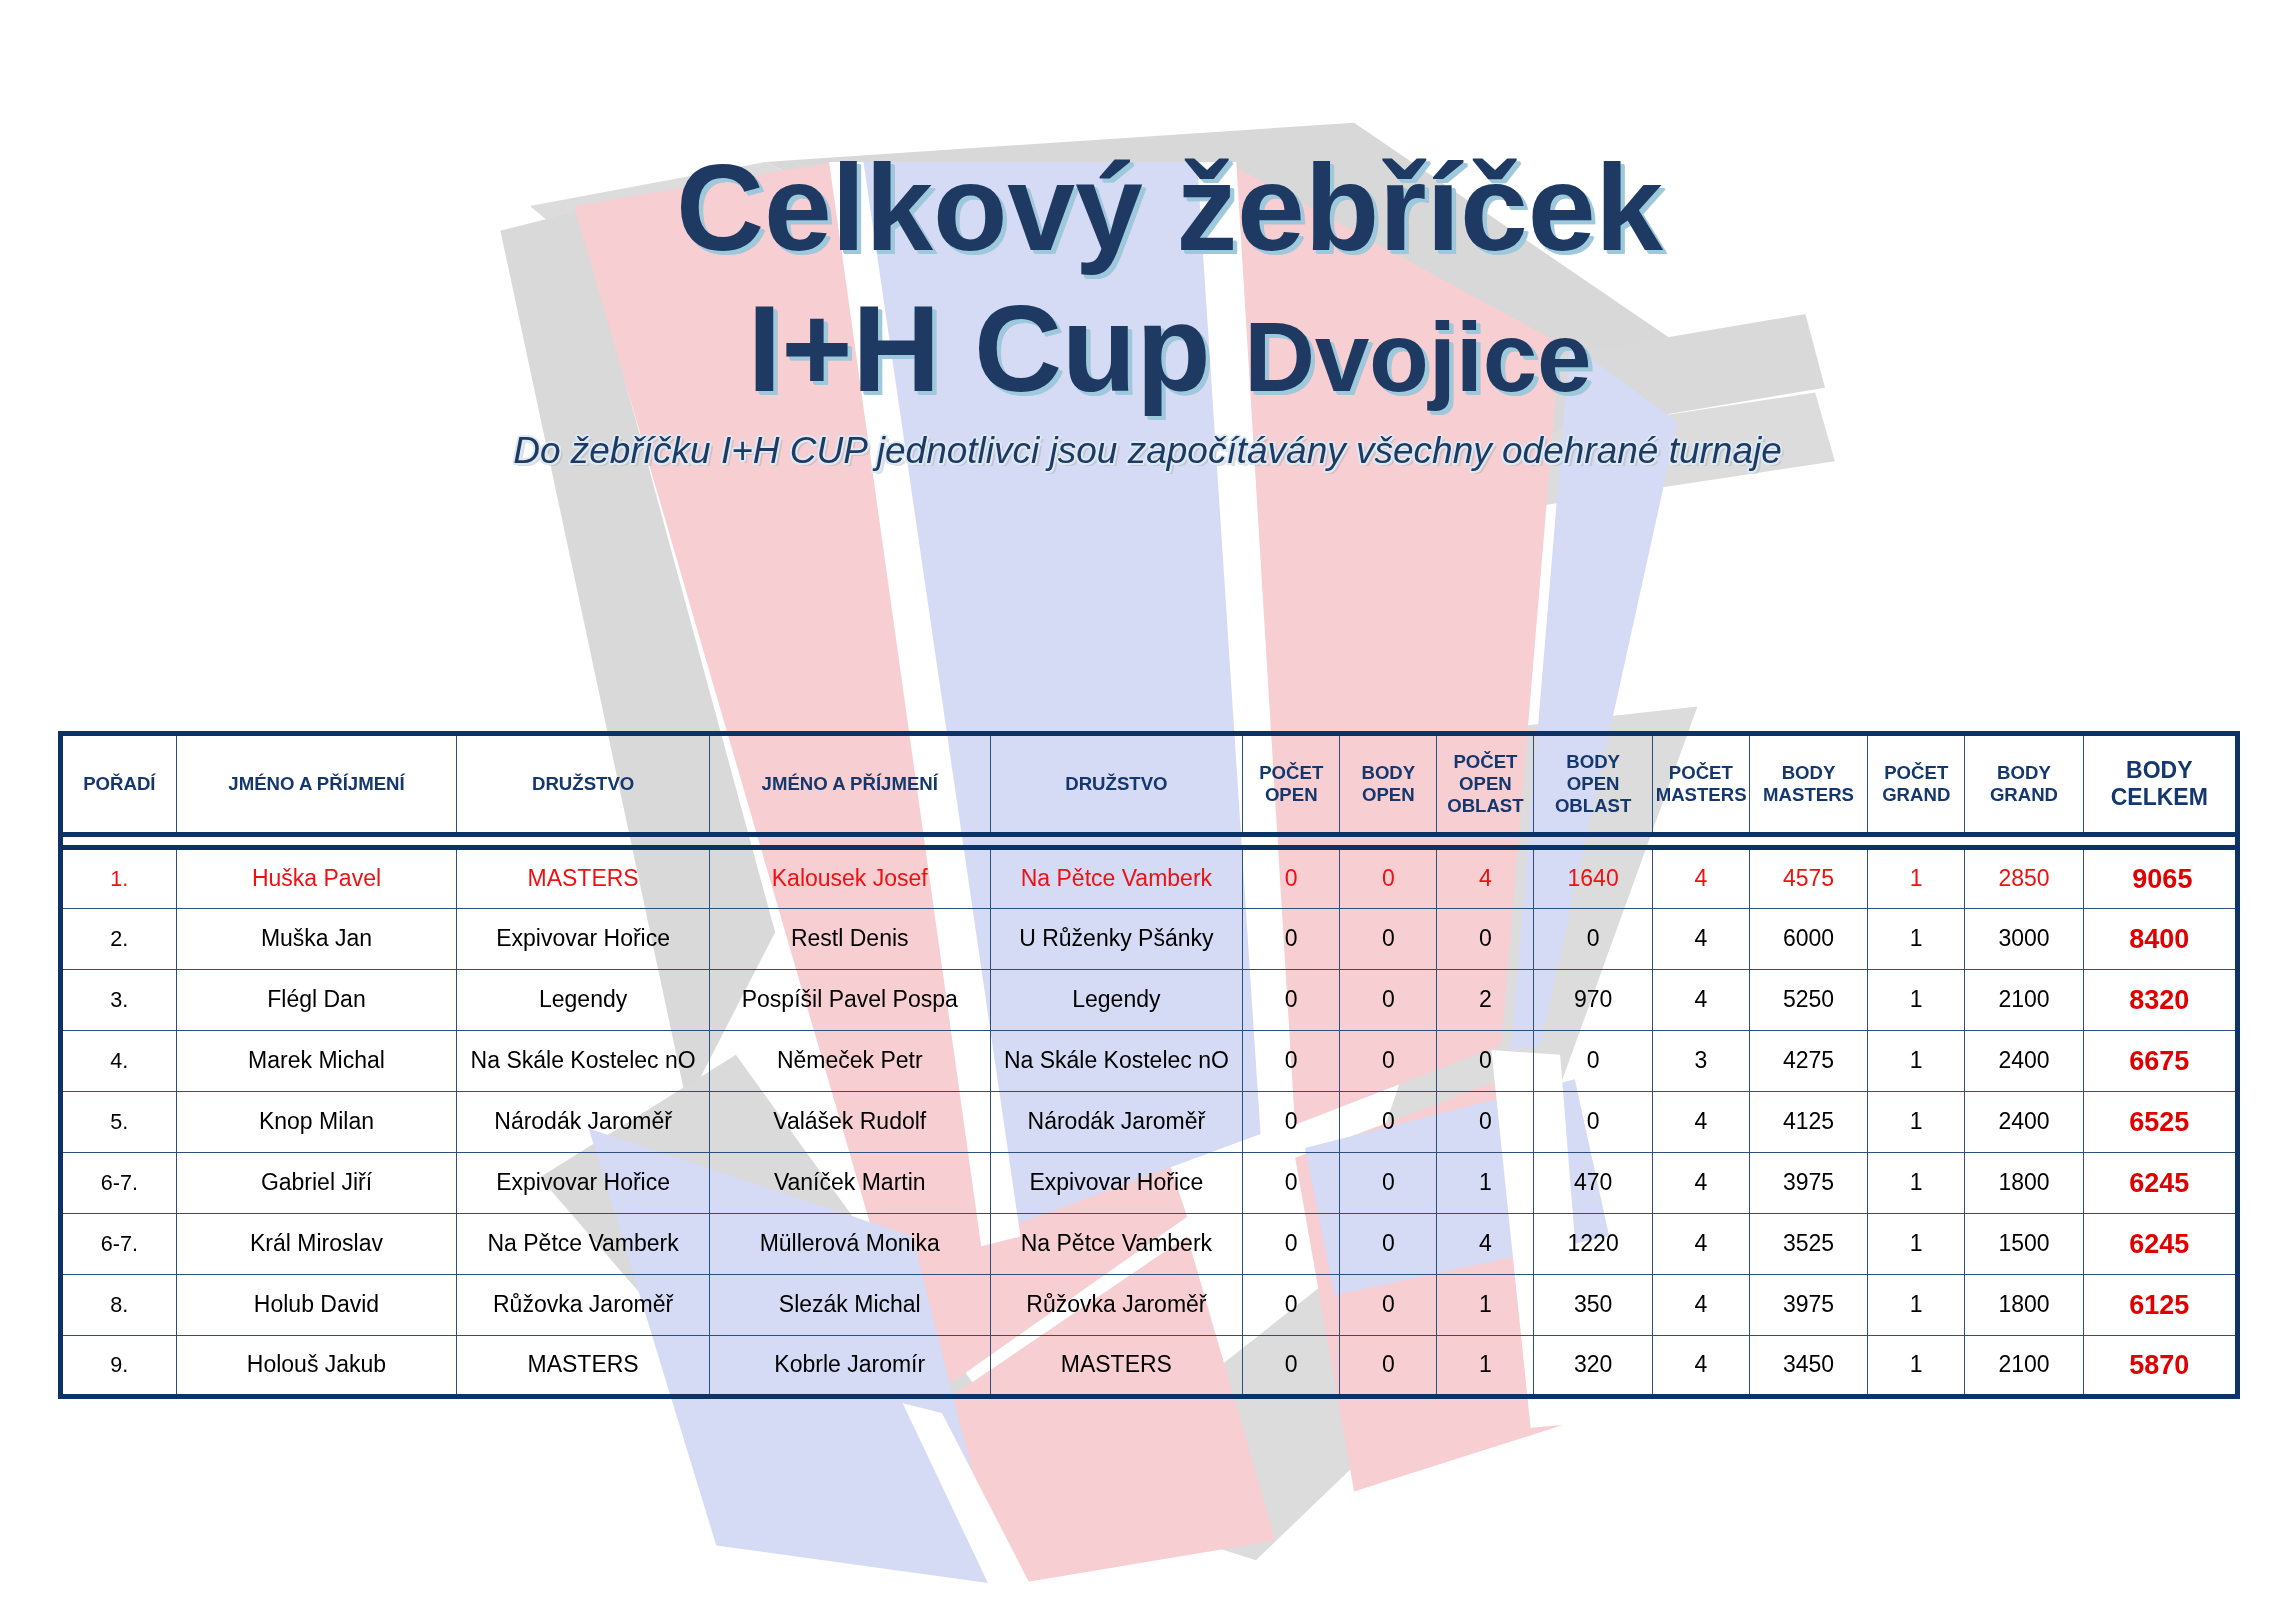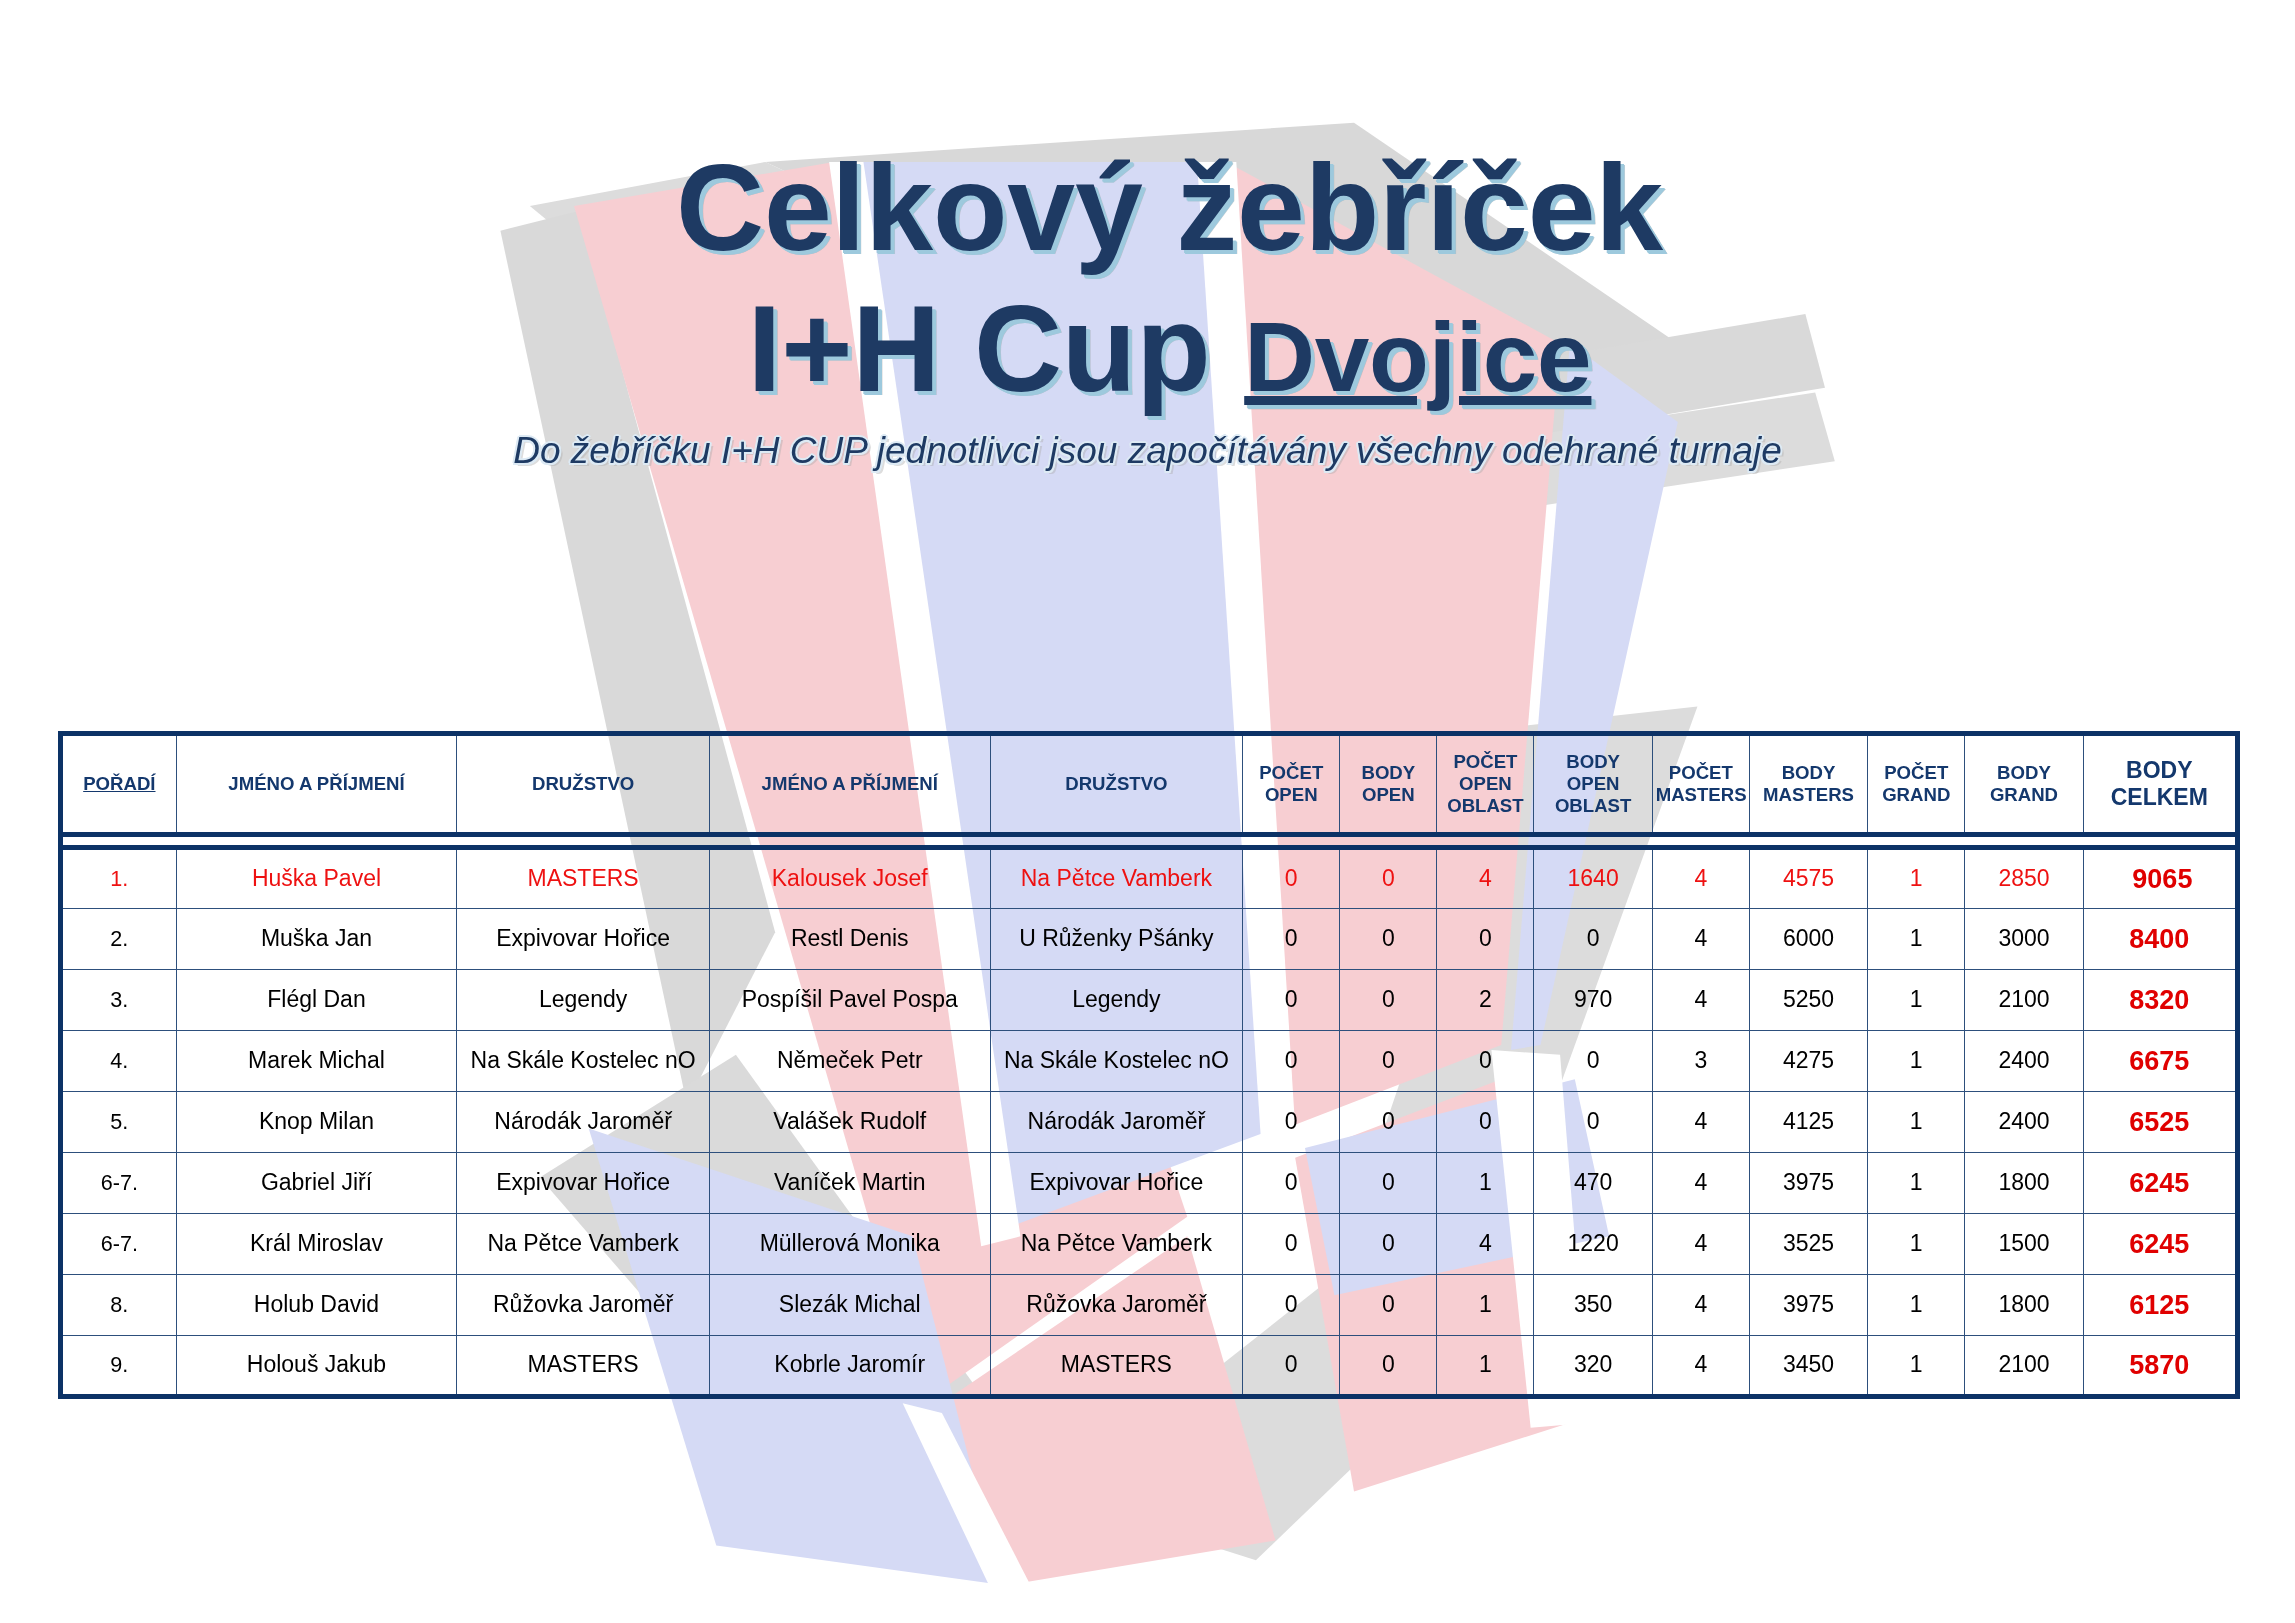--- a/index.html
+++ b/index.html
@@ -51,21 +51,20 @@
   .title-line1 {
     font-size: 122px;
     margin-top: 147px;
   }
   .title-line2 {
     font-size: 122px;
     margin-top: 18.6px;
   }
   .title-line2 .dvojice {
     font-size: 98px;
-    text-decoration: underline;
   }
 
   .subtitle-red {
     font-size: 63px;
     font-weight: bold;
     font-style: italic;
     color: #ffffff;
     margin-top: 25.5px;
     line-height: 1.0;
     white-space: nowrap;
@@ -114,21 +113,21 @@
     text-align: center;
     color: #14386d;
     font-weight: bold;
     font-size: 18.6px;
     line-height: 1.18;
     padding: 0 2.9px;
     border-left: 1.5px solid #2d4f7c;
     border-right: 1.5px solid #2d4f7c;
     box-sizing: border-box;
   }
-  thead th:first-child { border-left: 5.4px solid #0c3266; text-decoration: underline; }
+  thead th:first-child { border-left: 5.4px solid #0c3266; }
   thead th:last-child  { border-right: 5.4px solid #0c3266; }
   thead tr.head-row th {
     border-top: 5.4px solid #0c3266;
     border-bottom: 5.4px solid #0c3266;
   }
   th.h-big { font-size: 23px; }
 
   
   tr.spacer td {
     height: 12.8px;

